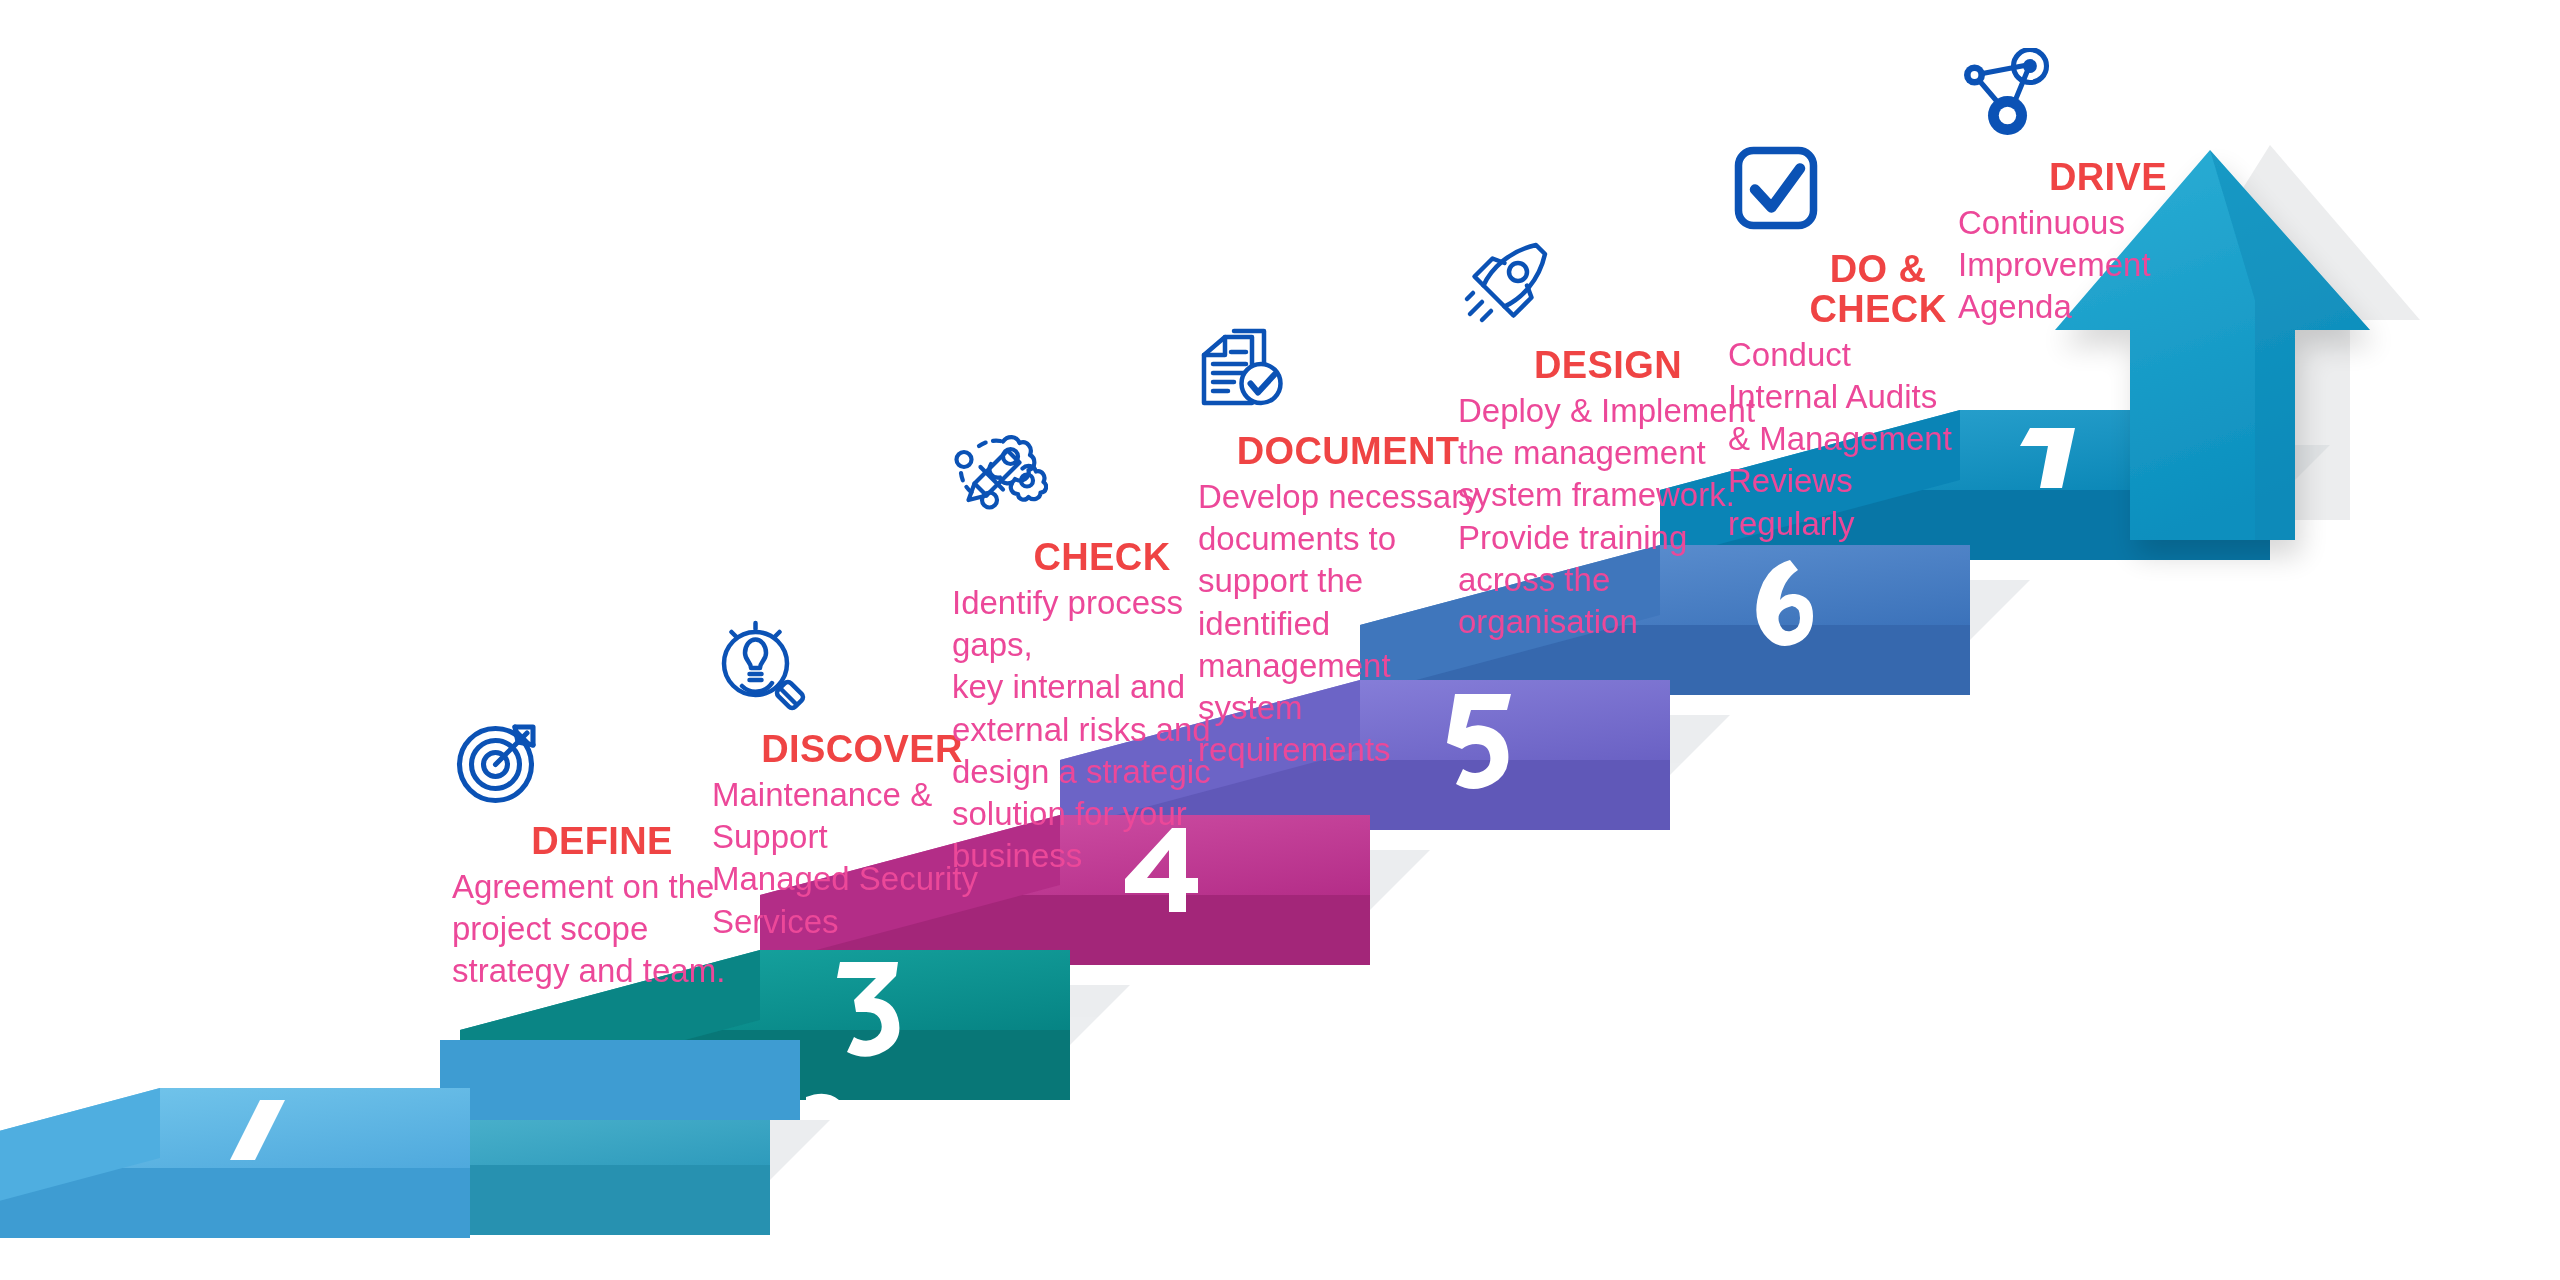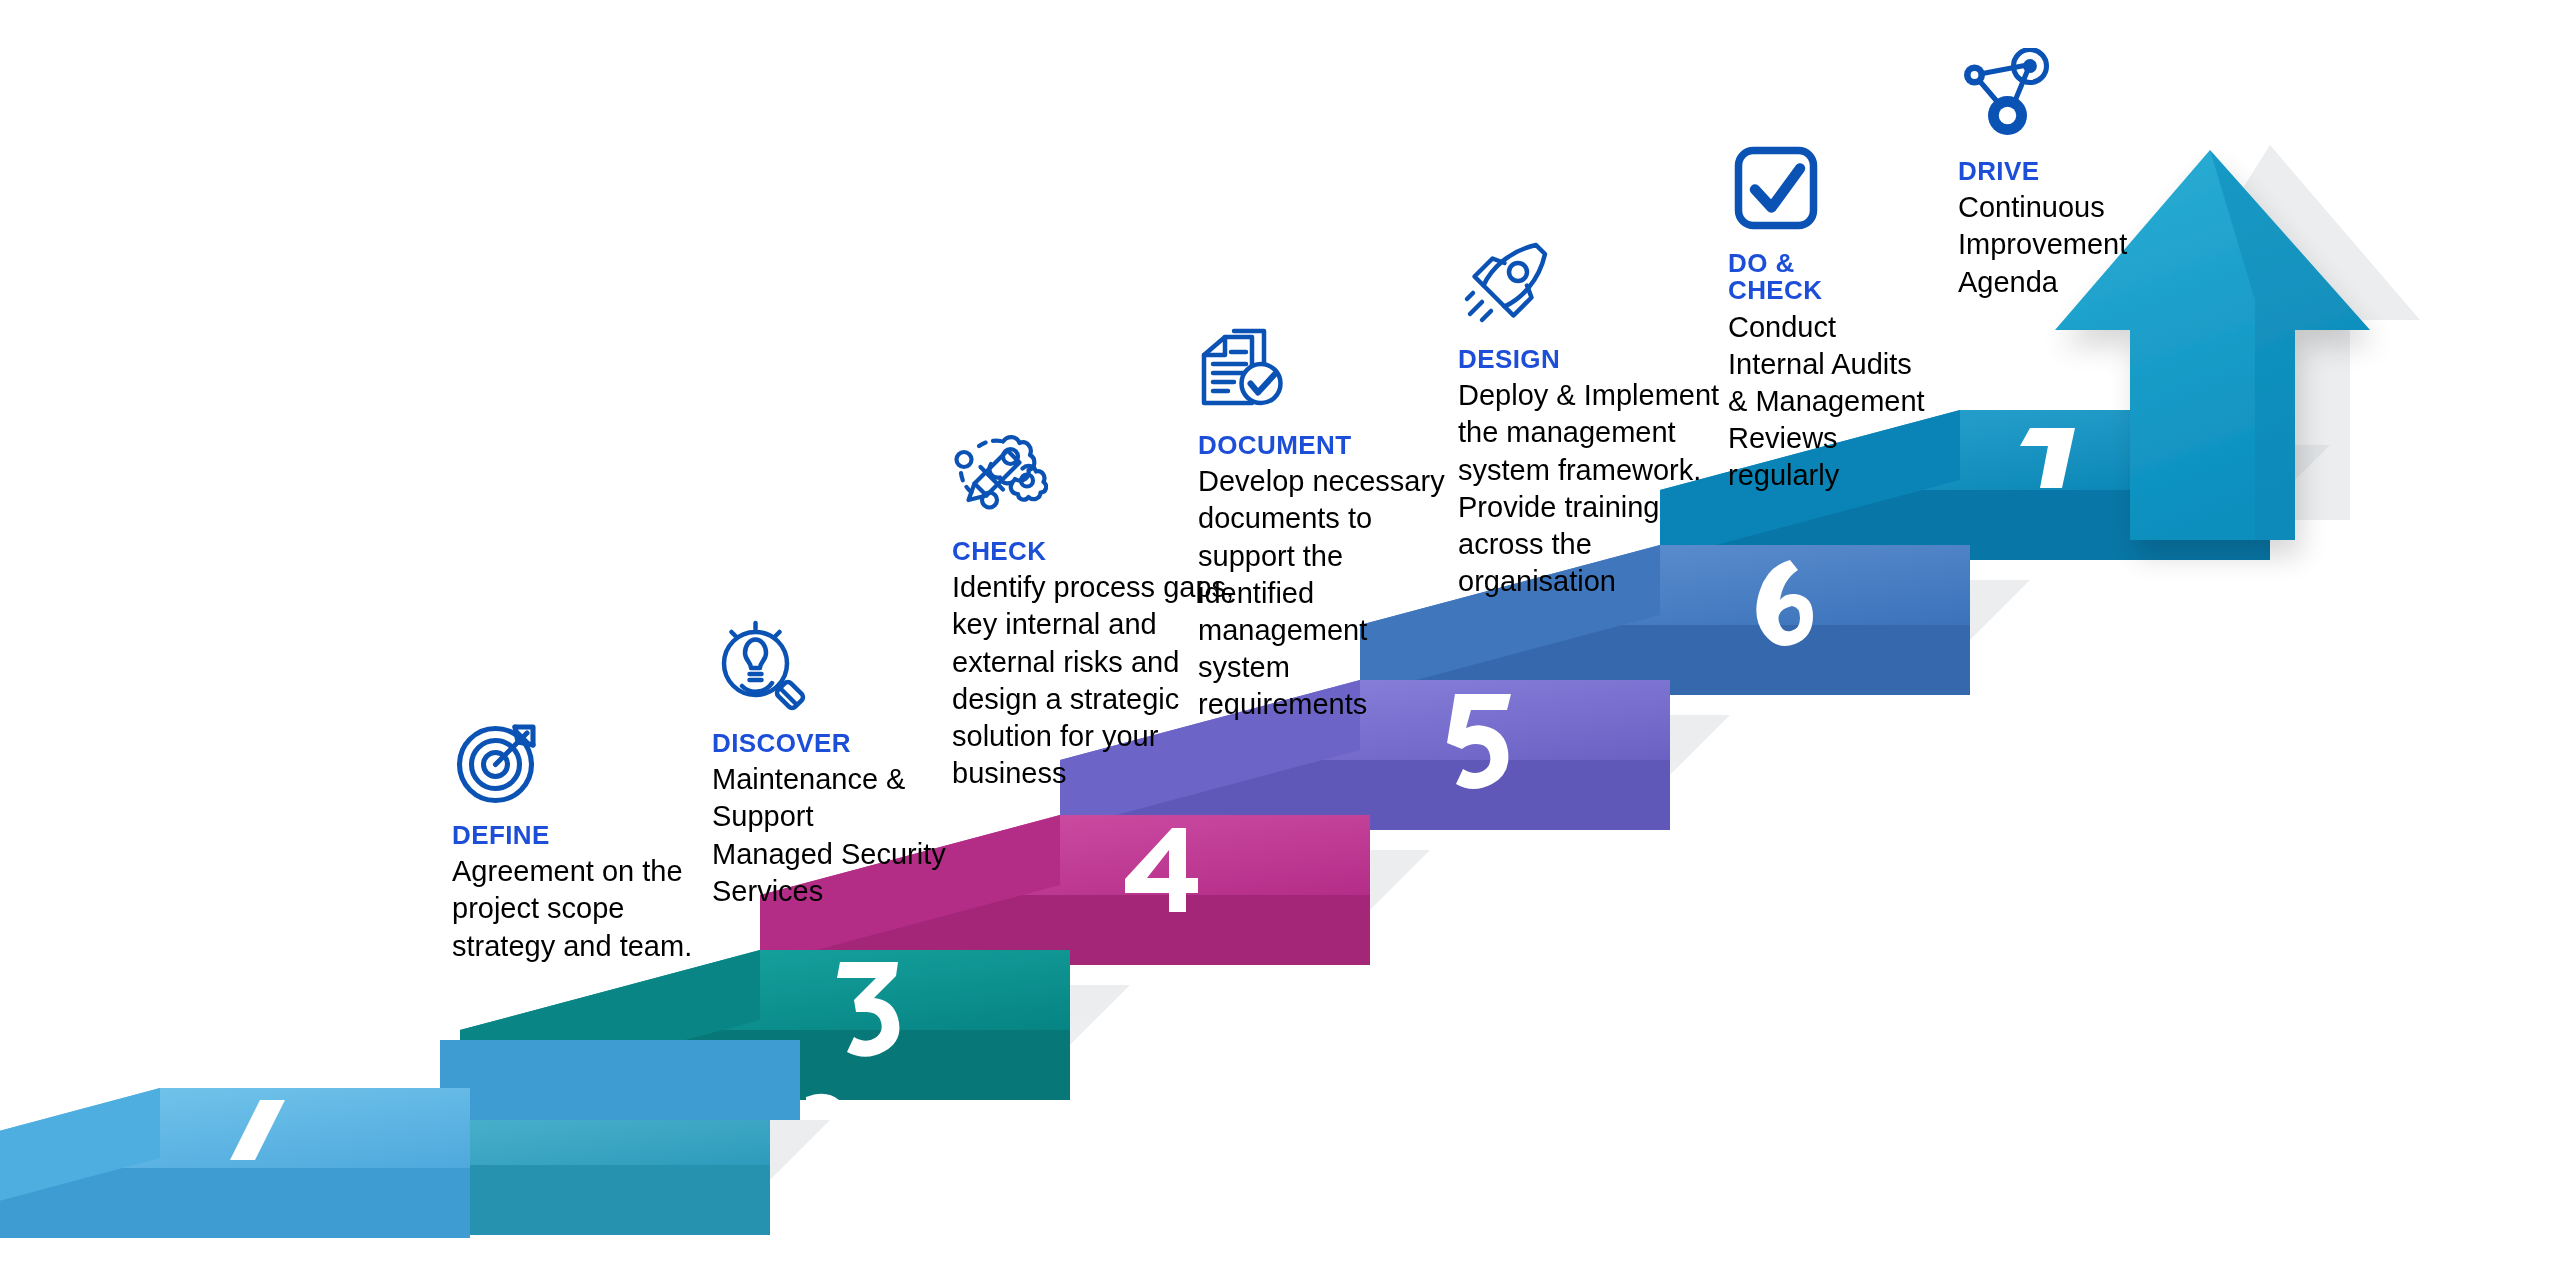--- a/index.html
+++ b/index.html
@@ -7,25 +7,25 @@
   body { font-family:"Liberation Sans", sans-serif; position:relative; }
 
   #stage { position:absolute; inset:0; width:2560px; height:1280px; }
 
   #stairs-svg { position:absolute; left:0; top:0; width:2560px; height:1280px; }
 
   
   .step-text { position:absolute; }
   .step-icon { width:96px; height:96px; display:block; margin-bottom:14px; }
   .step-title {
-    font-size:26px; font-weight:bold; letter-spacing:0.4px;
-    color:#1d4ed8; line-height:1.05; margin-bottom:4px; white-space:pre-line;
+    font-size:38px; font-weight:bold; letter-spacing:0.4px;
+    color:#ef4444; line-height:1.05; margin-bottom:4px; white-space:pre-line;text-align:center;
   }
   .step-desc {
-    font-size:29px; line-height:1.28; color:#000000; white-space:pre-line;
+    font-size:33px; line-height:1.28; color:#ec4899; white-space:pre-line;
   }
 </style>
 </head>
 <body>
 
 <div id="stage">
 
   <svg id="stairs-svg" viewBox="0 0 2560 1280">
     <defs>
       <linearGradient id="gTop1" x1="0" y1="0" x2="1" y2="1">

